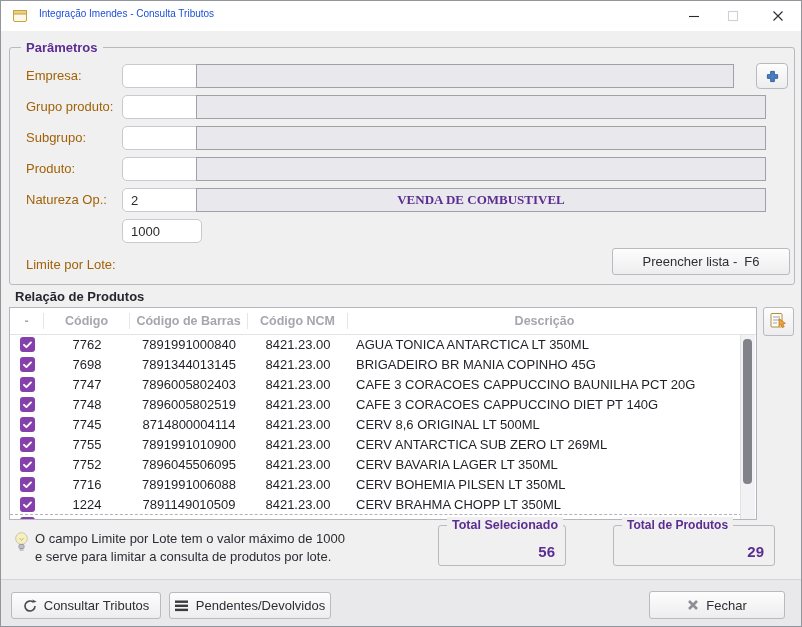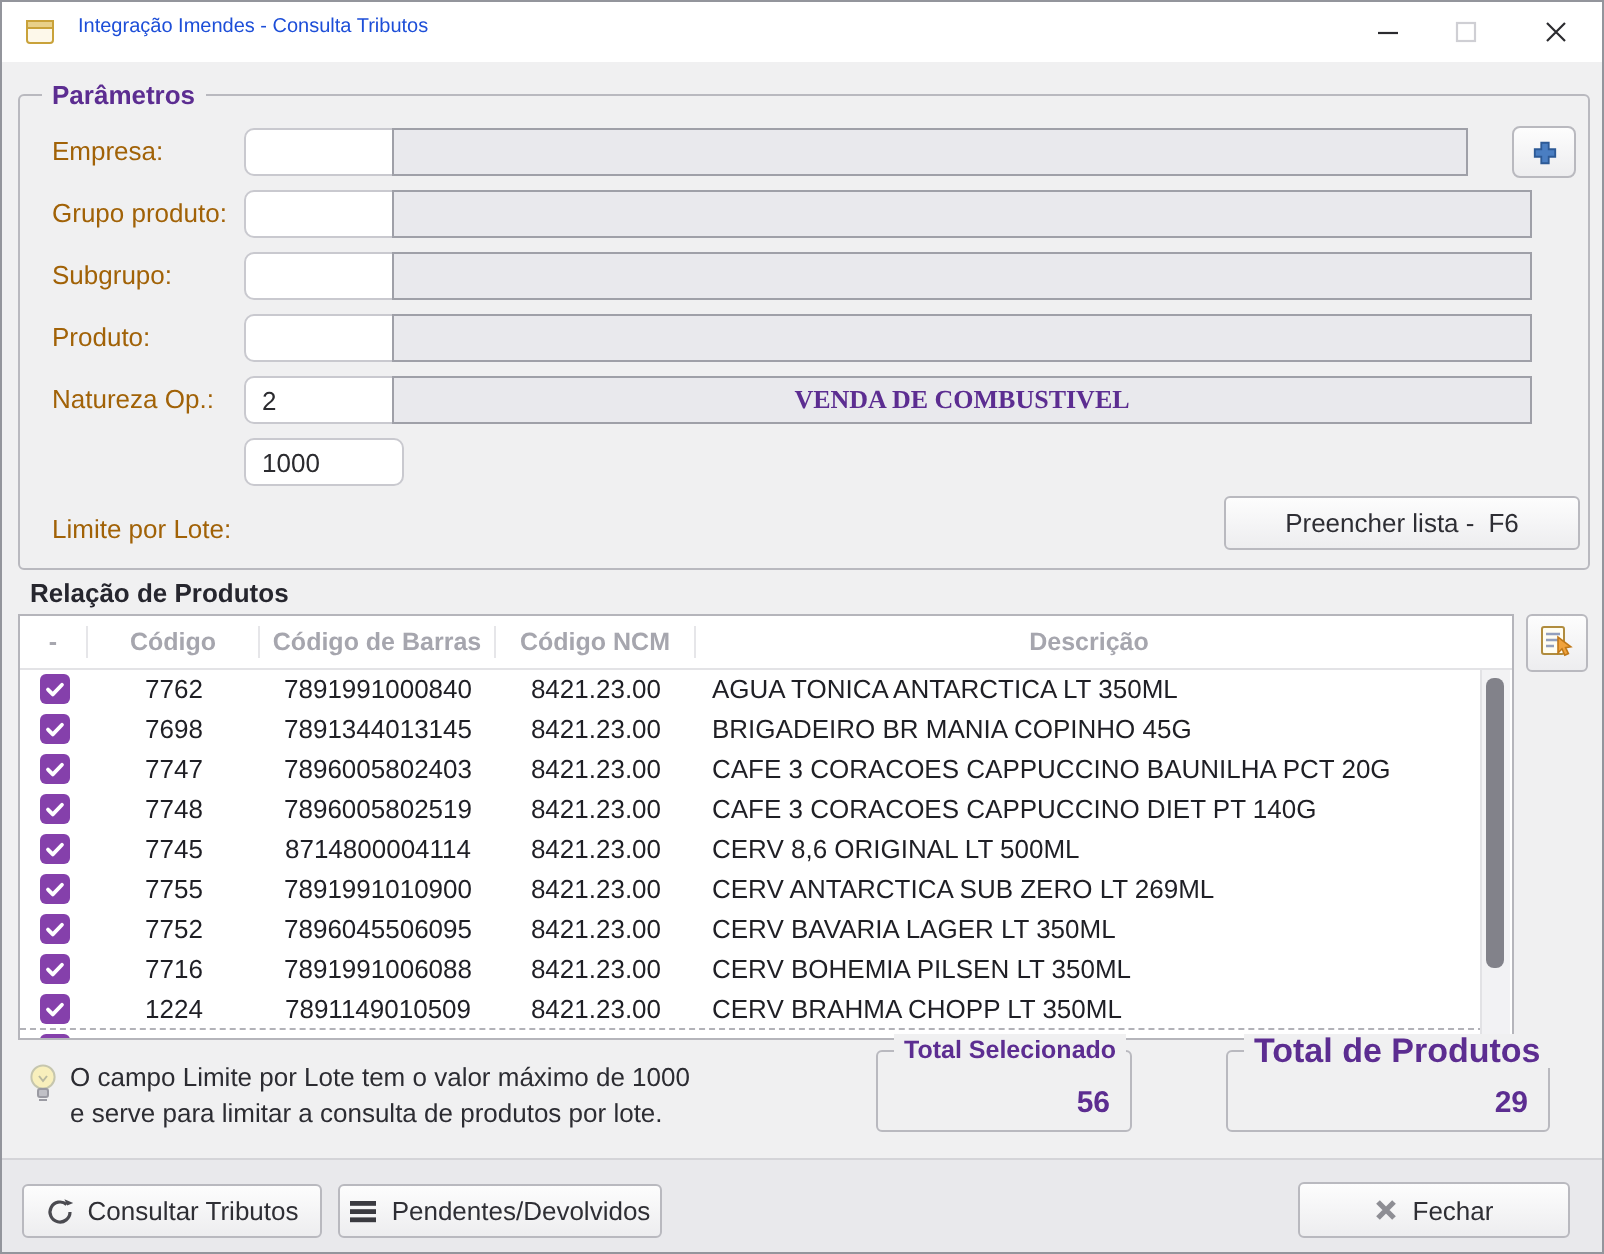--- a/index.html
+++ b/index.html
@@ -292,21 +292,21 @@
   <div class="hint">
     <div>O campo Limite por Lote tem o valor máximo de 1000</div>
     <div>e serve para limitar a consulta de produtos por lote.</div>
   </div>
 
   <div class="groupbox gb-total-sel">
     <span class="legend" style="font-size:12.5px;left:8px;">Total Selecionado</span>
     <span class="total-value">56</span>
   </div>
   <div class="groupbox gb-total-prod">
-    <span class="legend" style="font-size:17px;left:8px;">Total de Produtos</span>
+    <span class="legend" style="font-size:12px;left:8px;">Total de Produtos</span>
     <span class="total-value">29</span>
   </div>
 
   <div class="bottombar">
     <div class="btn consult-btn">
       <svg width="14" height="14" viewBox="0 0 14 14">
         <path d="M12 7a5 5 0 1 1-1.7-3.75" fill="none" stroke="#4a4a50" stroke-width="1.6"></path>
         <path d="M9.2 0.6l1.4 3.1 3-1.2z" fill="#4a4a50"></path>
       </svg>
       <span>Consultar Tributos</span>

